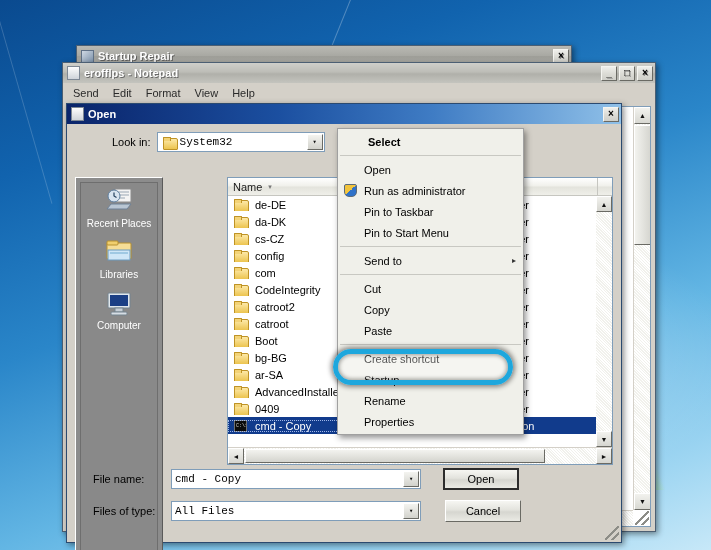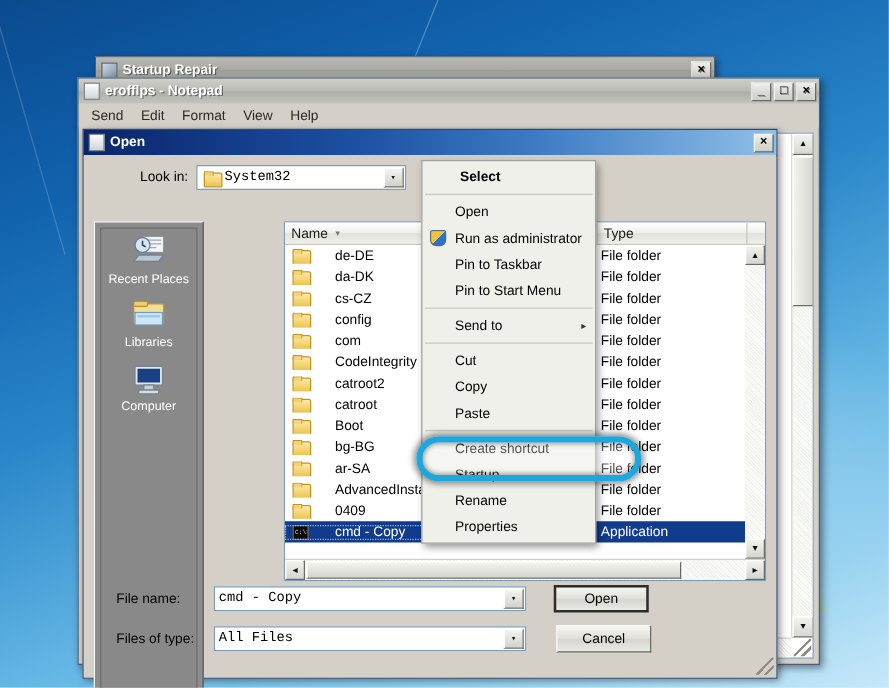--- a/index.html
+++ b/index.html
@@ -201,21 +201,21 @@
     display: flex; align-items: center; padding-left: 5px;
     border-right: 1px solid #c6c6c0;
     position: relative;
   }
   .col-name { width: 146px; }
   .col-date { width: 104px; }
   .col-type { width: 120px; }
   .sort-arrow { margin-left: 6px; font-size: 7px; color: #777; }
   .lv-rows { position: absolute; left: 0; top: 18px; right: 16px; bottom: 17px; overflow: hidden; }
   .lv-row { display: flex; height: 17px; align-items: center; font-size: 11px; color: #000; }
-  .lv-row .c-name { width: 146px; display: flex; align-items: center; gap: 21px; padding-left: 6px; white-space: nowrap; overflow: hidden; }
+  .lv-row .c-name { width: 146px; display: flex; align-items: center; gap: 8px; padding-left: 6px; white-space: nowrap; overflow: hidden; }
   .lv-row .c-date { width: 104px; padding-left: 4px; white-space: nowrap; overflow: hidden; }
   .lv-row .c-type { width: 120px; padding-left: 4px; white-space: nowrap; }
   .lv-row.selected { background: #113b8c; color: #fff; }
   .lv-row.selected .c-name { outline: 1px dotted #9fb6e8; outline-offset: -1px; }
   .folder-ico {
     width: 13px; height: 11px; flex: 0 0 13px; position: relative;
   }
   .folder-ico::before {
     content: ""; position: absolute; left: 0; top: 1px; width: 13px; height: 10px;
     background: linear-gradient(180deg,#fde9a8,#ecc44f);
@@ -281,21 +281,21 @@
     background: linear-gradient(180deg,#f6f6f2 0%, #e3e3dd 45%, #d6d6d0 55%, #eaeae4 100%);
     border: 1px solid #6a6a64;
     border-top-color: #ffffff; border-left-color: #ffffff;
     font-size: 11px; color: #000;
     display: flex; align-items: center; justify-content: center;
   }
   .dlg-btn.default { border: 2px solid #2c2c2c; }
 
   
   #ctxmenu {
-    position: absolute; left: 337px; top: 128px; width: 140px;
+    position: absolute; left: 337px; top: 128px; width: 187px;
     background: #f0f0ea;
     border: 1px solid #a0a0a0;
     box-shadow: 2px 3px 6px rgba(0,0,0,0.42);
     padding: 2px 0 2px 0;
     font-size: 11px; color: #000;
     z-index: 40;
   }
   .ctx-item {
     height: 21px; display: flex; align-items: center;
     padding-left: 26px; position: relative; white-space: nowrap;

